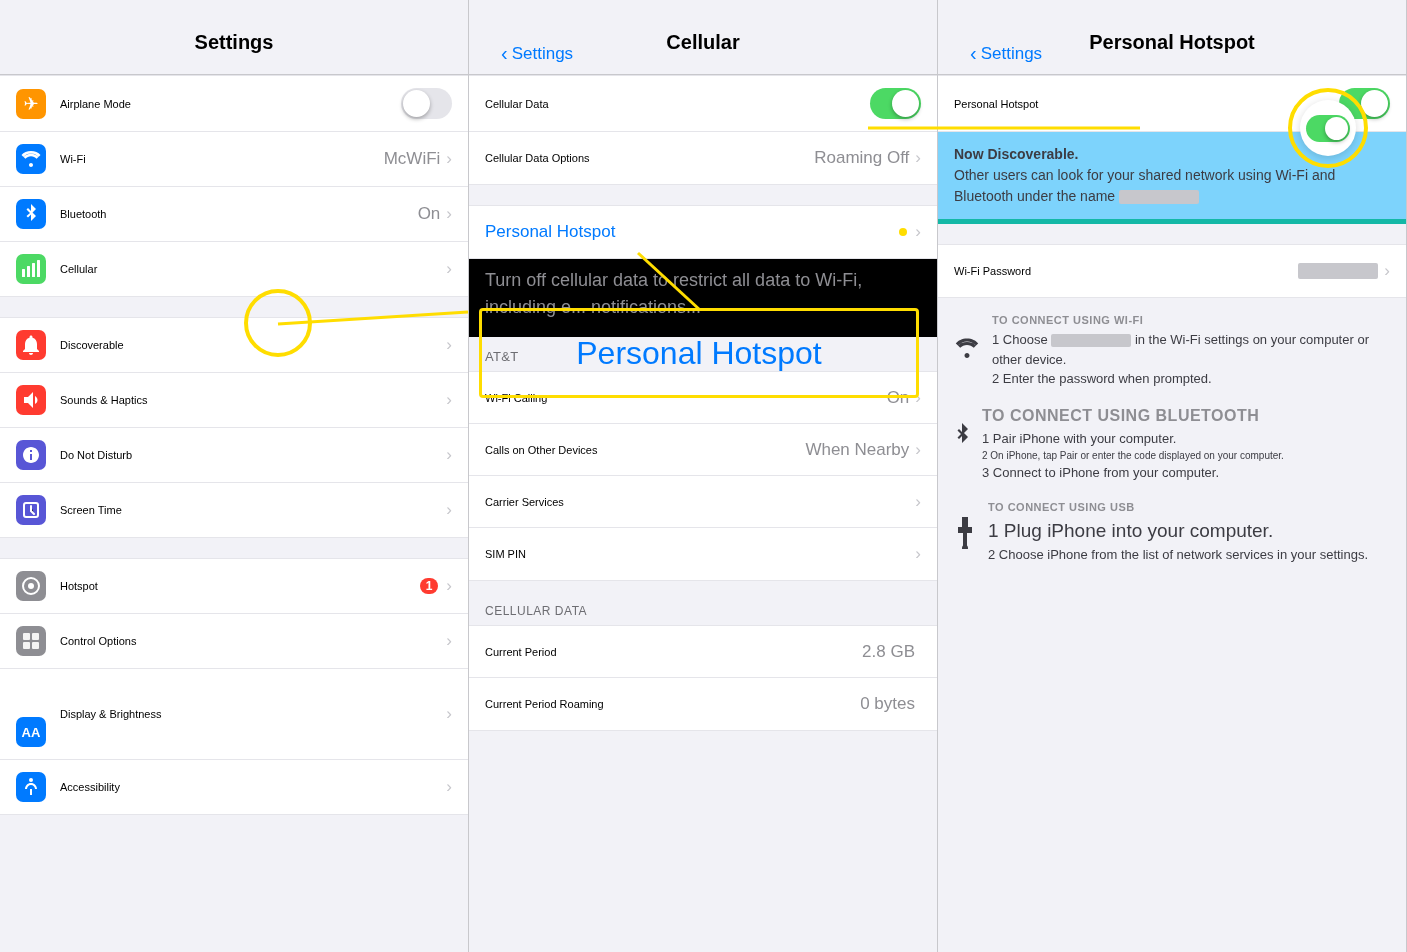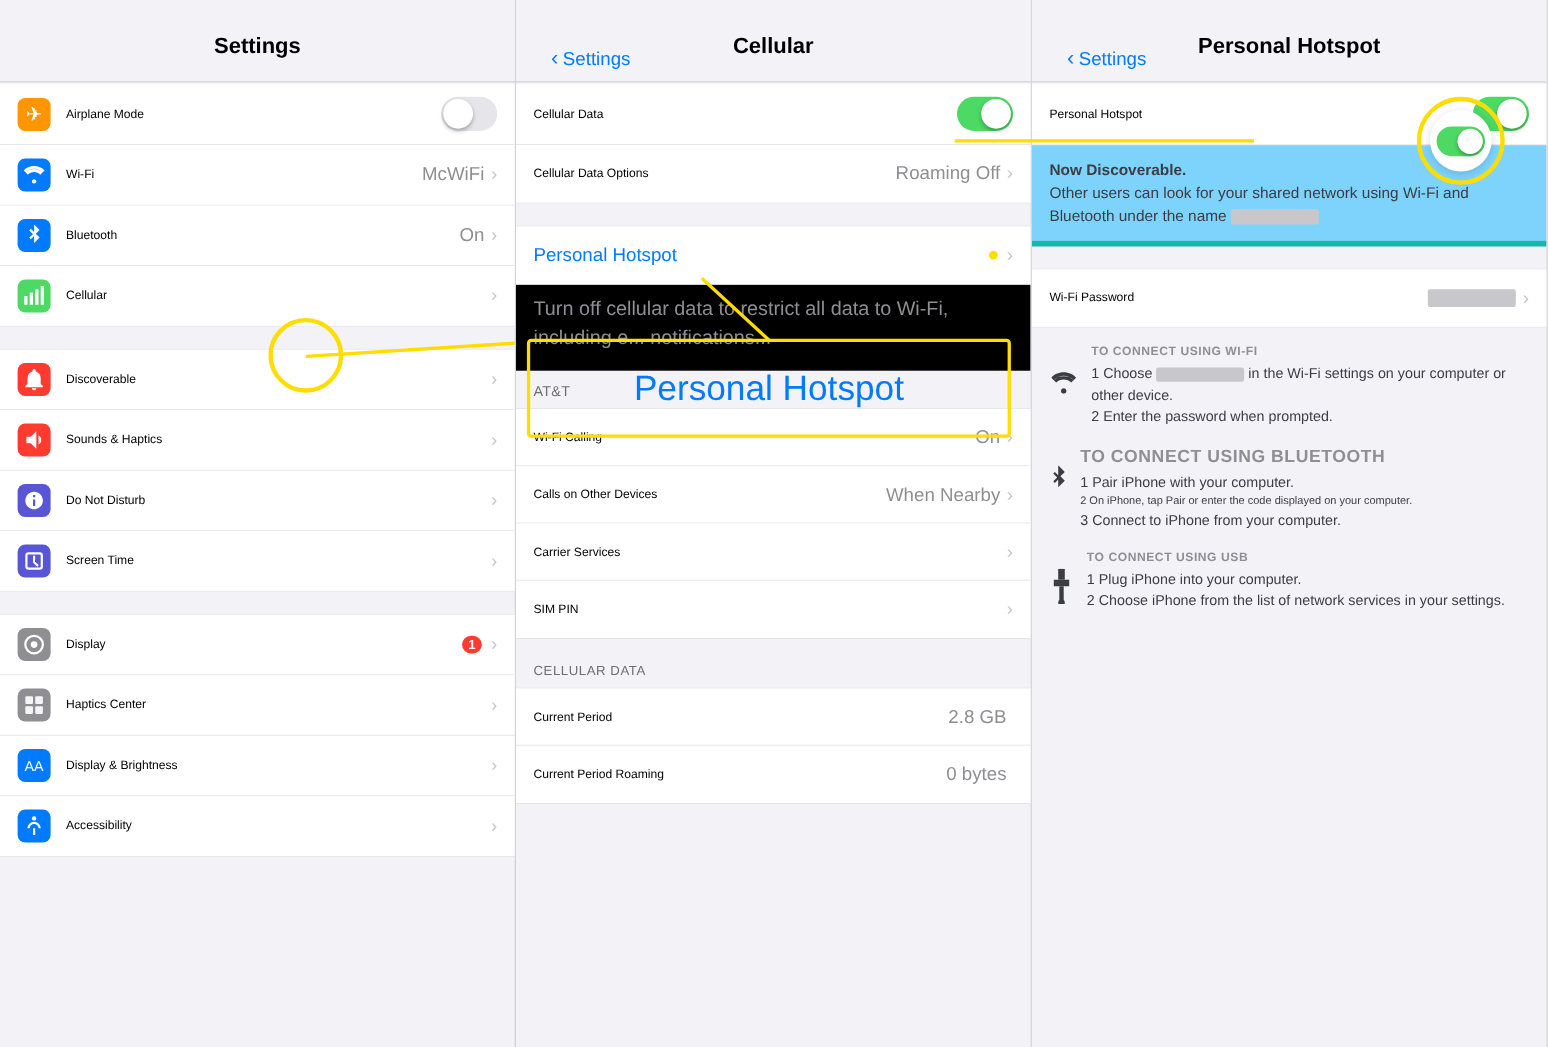--- a/index.html
+++ b/index.html
@@ -282,38 +282,38 @@
     </div>
 
     <div class="settings-group-wrapper">
       <div class="settings-row">
         <div class="row-icon" style="background:#8e8e93; color:#fff; font-size:16px;">
           <svg width="20" height="20" viewBox="0 0 20 20">
               <circle cx="10" cy="10" r="8" fill="none" stroke="white" stroke-width="2"></circle>
               <circle cx="10" cy="10" r="3" fill="white"></circle>
             </svg>
         </div>
-        <span class="row-label">Display</span>
+        <span class="row-label">Hotspot</span>
         <span class="badge">1</span>
         <span class="row-chevron">›</span>
       </div>
       <div class="settings-row">
         <div class="row-icon" style="background:#8e8e93; color:#fff; font-size:11px; font-weight:600;">
           <svg width="18" height="18" viewBox="0 0 18 18">
               <rect x="1" y="1" width="7" height="7" rx="1" fill="white" opacity="0.9"></rect>
               <rect x="10" y="1" width="7" height="7" rx="1" fill="white" opacity="0.9"></rect>
               <rect x="1" y="10" width="7" height="7" rx="1" fill="white" opacity="0.9"></rect>
               <rect x="10" y="10" width="7" height="7" rx="1" fill="white" opacity="0.9"></rect>
             </svg>
         </div>
-        <span class="row-label">Haptics Center</span>
-        <span class="row-chevron">›</span>
-      </div>
-      <div class="settings-row">
-        <div class="row-icon" style="background:#007aff; color:#fff; font-size:13px; font-weight:400;">AA</div>
+        <span class="row-label">Control Options</span>
+        <span class="row-chevron">›</span>
+      </div>
+      <div class="settings-row">
+        <div class="row-icon" style="background:#007aff; color:#fff; font-size:13px; font-weight:700;margin-top:36px;">AA</div>
         <span class="row-label">Display &amp; Brightness</span>
         <span class="row-chevron">›</span>
       </div>
       <div class="settings-row">
         <div class="row-icon" style="background:#007aff; color:#fff; font-size:16px;">
           <svg width="20" height="20" viewBox="0 0 20 20">
               <circle cx="10" cy="3" r="2" fill="white"></circle>
               <path d="M10 6c-3.3 0-6 2.7-6 6h2c0-2.2 1.8-4 4-4s4 1.8 4 4h2c0-3.3-2.7-6-6-6zm-1 6v6h2v-6h-2z" fill="white"></path>
             </svg>
         </div>
@@ -484,21 +484,21 @@
         <span style="margin-top:16px;">
           <svg width="22" height="32" viewBox="0 0 22 32">
               <rect x="8" y="0" width="6" height="10" fill="#3c3c43"></rect>
               <path d="M4 10 h14 v6 H4z" fill="#3c3c43"></path>
               <rect x="9" y="16" width="4" height="14" fill="#3c3c43"></rect>
               <circle cx="11" cy="31" r="3" fill="#3c3c43"></circle>
             </svg>
         </span>
         <div>
           <div style="font-size:11px; font-weight:600; color:#8e8e93; text-transform:uppercase; letter-spacing:0.5px; margin-bottom:4px;">TO CONNECT USING USB</div>
-          <div style="font-size:13px; color:#3c3c43; line-height:1.5;">1 Plug iPhone into your computer.</div>
+          <div style="font-size:19px; color:#3c3c43; line-height:1.5;">1 Plug iPhone into your computer.</div>
           <div style="font-size:13px; color:#3c3c43; line-height:1.5;">2 Choose iPhone from the list of network services in your settings.</div>
         </div>
       </div>
     </div>
   </div>
 
   <div style="position:absolute; right:38px; top:88px; width:80px; height:80px; border:4px solid #ffdd00; border-radius:50%; z-index:20; pointer-events:none;"></div>
 
   <div style="position:absolute; right:50px; top:100px; width:56px; height:56px; border-radius:50%; background:#fff; display:flex; align-items:center; justify-content:center; z-index:19; pointer-events:none; box-shadow:0 2px 8px rgba(0,0,0,0.15);">
     <div class="toggle on" style="width:44px; height:27px;">

